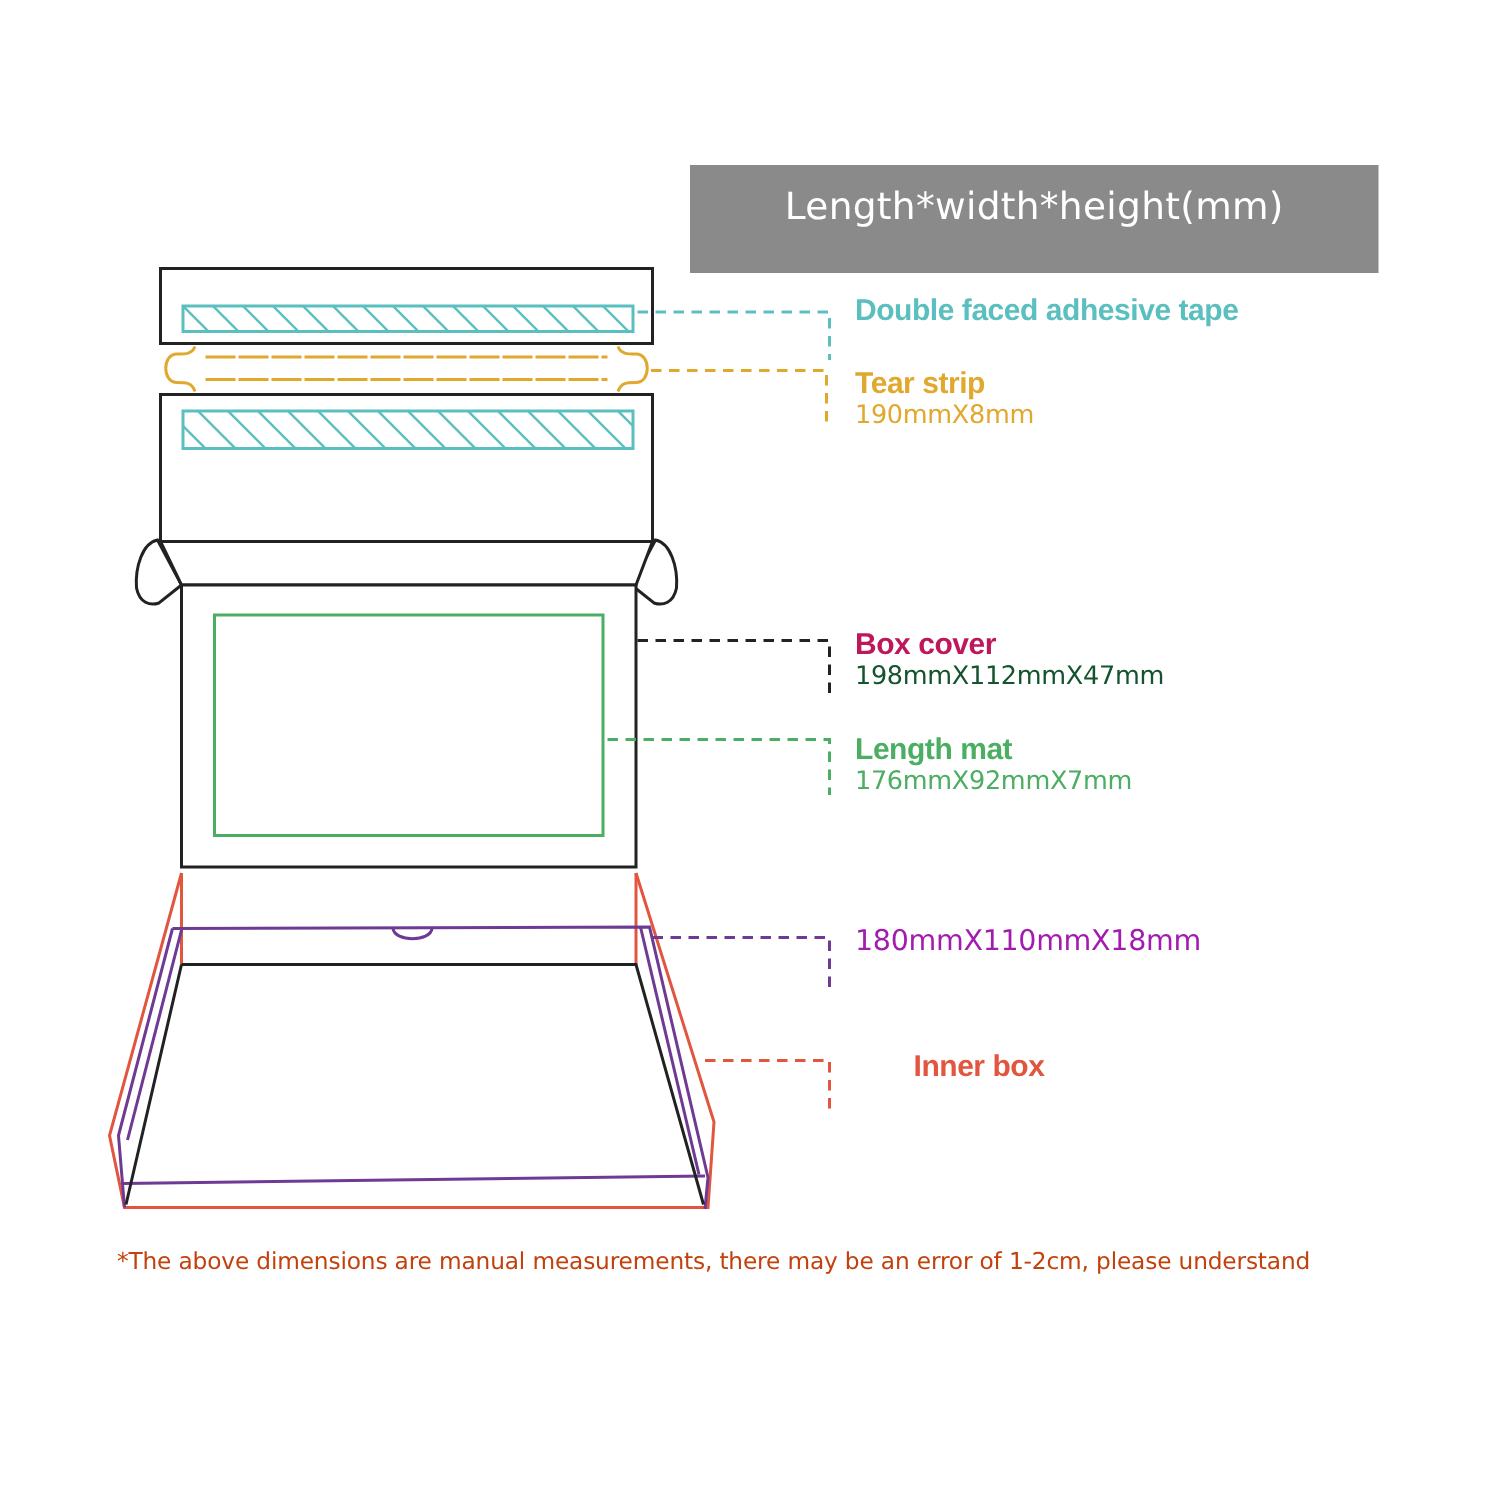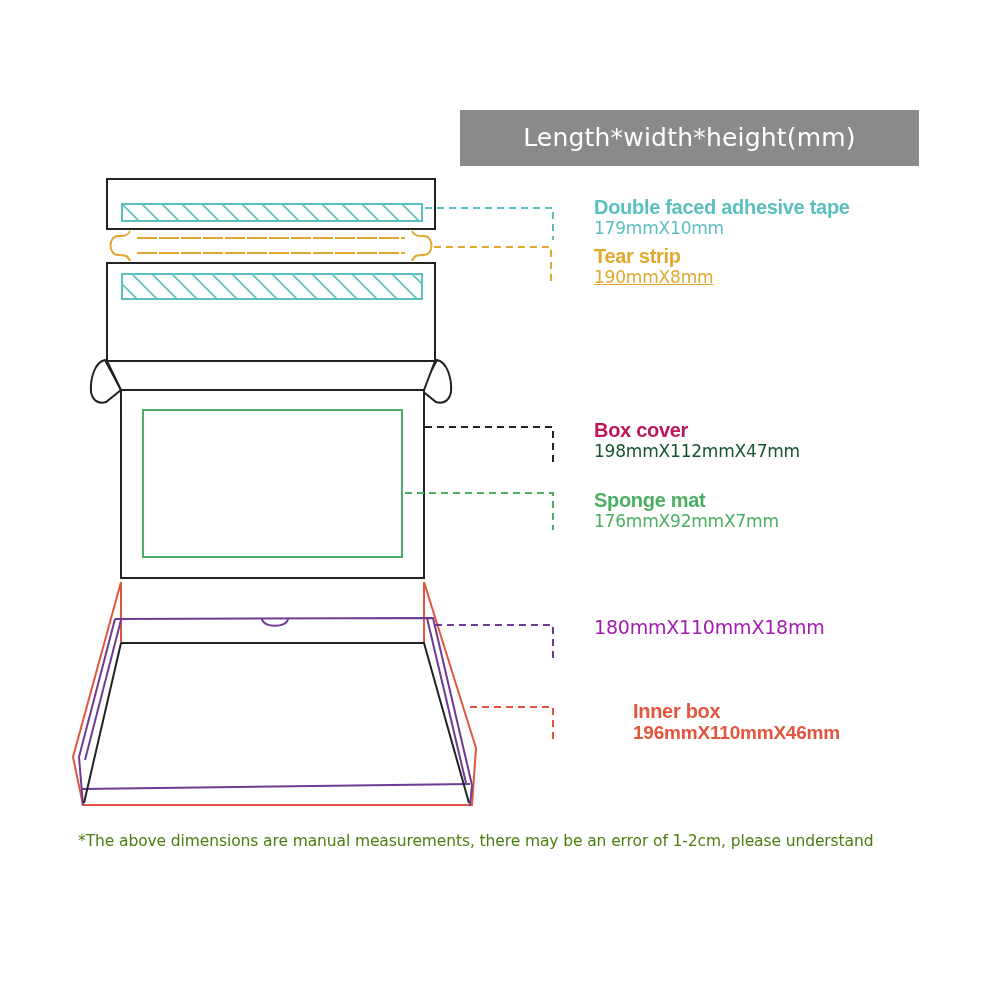--- a/index.html
+++ b/index.html
@@ -12,39 +12,39 @@
       height: 1000px;
       position: relative;
       overflow: hidden;
       font-family: "Liberation Sans", "DejaVu Sans", sans-serif;
     }
     .header-banner {
       position: absolute;
       left: 460px;
       top: 110px;
       width: 459px;
-      height: 56px;
+      height: 72px;
       background: #8a8a8a;
       color: #ffffff;
       font-family: "DejaVu Sans", sans-serif;
       font-size: 25px;
       line-height: 56px;
       text-align: center;
       letter-spacing: 0.2px;
     }
     svg.diagram {
       position: absolute;
       left: 0;
       top: 0;
       width: 1000px;
       height: 1000px;
     }
     .label {
       position: absolute;
-      left: 594px;
+      left: 570px;
       white-space: nowrap;
     }
     .label .title {
       display: block;
       font-family: "Liberation Sans", sans-serif;
       font-weight: bold;
       font-size: 20px;
       line-height: 22px;
       letter-spacing: -0.3px;
     }
@@ -55,21 +55,21 @@
       line-height: 21px;
       letter-spacing: -0.2px;
     }
     .label .dims.bold { font-weight: bold; font-family: "Liberation Sans", sans-serif; font-size: 19px; }
     .footnote {
       position: absolute;
       left: 78px;
       top: 832px;
       font-family: "DejaVu Sans", sans-serif;
       font-size: 15.5px;
-      color: #4d7c0f;
+      color: #c2410c;
       white-space: nowrap;
       letter-spacing: -0.1px;
     }
   </style>
 </head>
 <body>
 
 <div class="header-banner">Length*width*height(mm)</div>
 
 <svg class="diagram" viewBox="0 0 1000 1000" xmlns="http://www.w3.org/2000/svg">
@@ -131,40 +131,38 @@
     <path d="M 434 247 L 551 247 L 551 285" stroke="#e0a92e"></path>
     <path d="M 425 427 L 553 427 L 553 462" stroke="#222"></path>
     <path d="M 405 493 L 553 493 L 553 530" stroke="#4cae62"></path>
     <path d="M 435 625 L 553 625 L 553 660" stroke="#6e3a94"></path>
     <path d="M 470 707 L 553 707 L 553 742" stroke="#e2553f"></path>
   </g>
 </svg>
 
 <div class="label" style="top:196px;">
   <span class="title" style="color:#5bbfbf;">Double faced adhesive tape</span>
-  <span class="dims" style="color:#5bbfbf;">179mmX10mm</span>
 </div>
 
 <div class="label" style="top:245px;">
   <span class="title" style="color:#e0a92e;">Tear strip</span>
-  <span class="dims" style="color:#e0a92e;text-decoration:underline;">190mmX8mm</span>
+  <span class="dims" style="color:#e0a92e;">190mmX8mm</span>
 </div>
 
 <div class="label" style="top:419px;">
   <span class="title" style="color:#be185d;">Box cover</span>
   <span class="dims" style="color:#14532d;">198mmX112mmX47mm</span>
 </div>
 
 <div class="label" style="top:489px;">
-  <span class="title" style="color:#4cae62;">Sponge mat</span>
+  <span class="title" style="color:#4cae62;">Length mat</span>
   <span class="dims" style="color:#4cae62;">176mmX92mmX7mm</span>
 </div>
 
 <div class="label" style="top:617px;">
   <span class="dims" style="color:#a21caf; font-size:19px;">180mmX110mmX18mm</span>
 </div>
 
 <div class="label" style="top:700px;margin-left:39px;">
   <span class="title" style="color:#e2553f;">Inner box</span>
-  <span class="dims bold" style="color:#e2553f;">196mmX110mmX46mm</span>
 </div>
 
 <div class="footnote">*The above dimensions are manual measurements, there may be an error of 1-2cm, please understand</div>
 
 </body></html>

